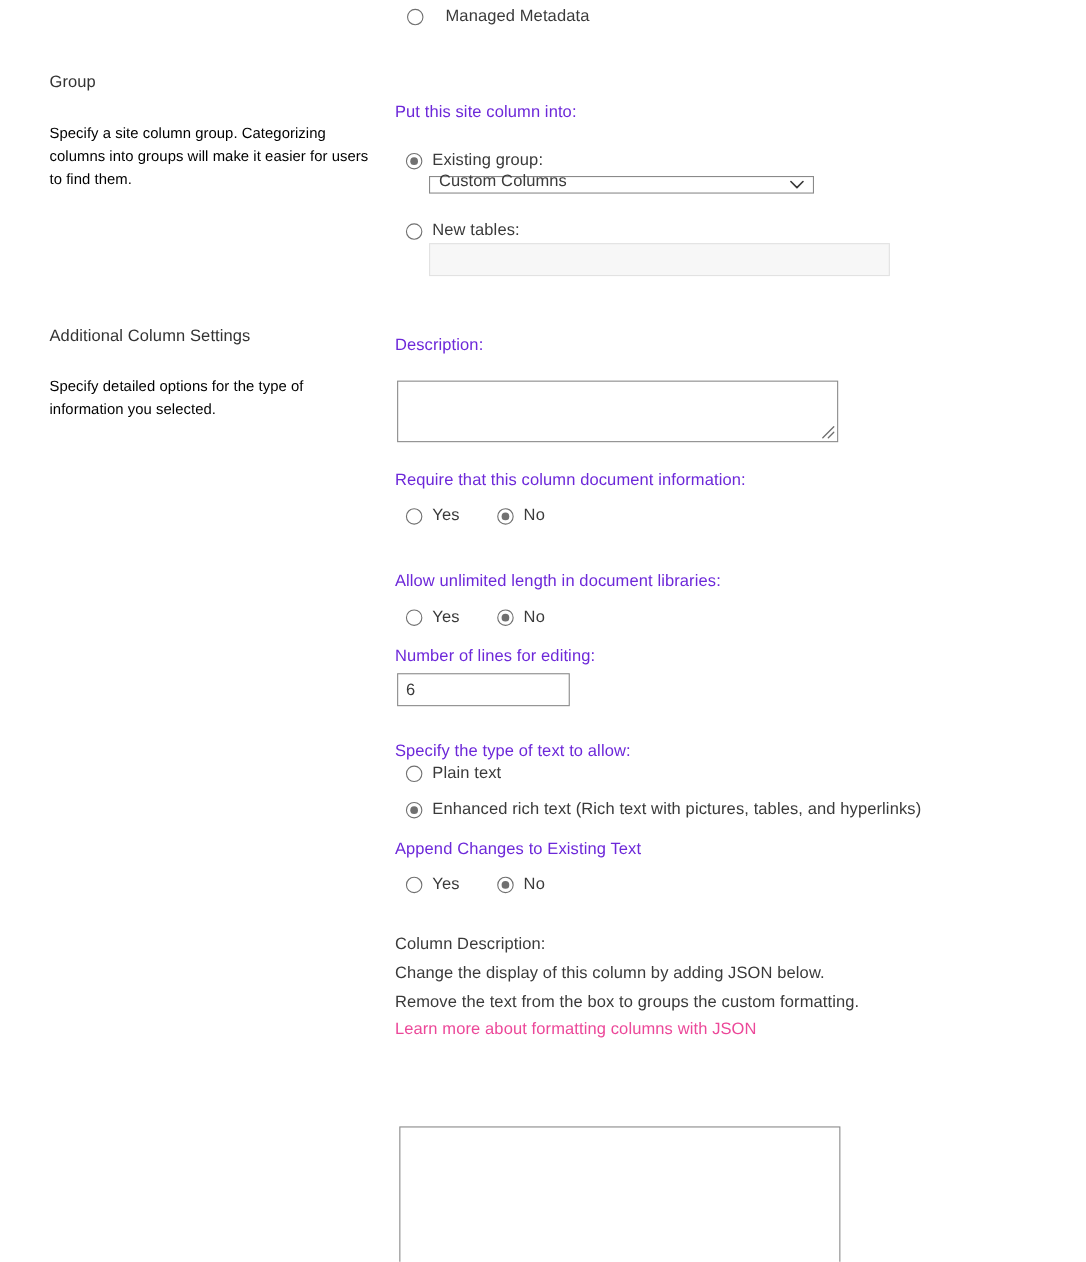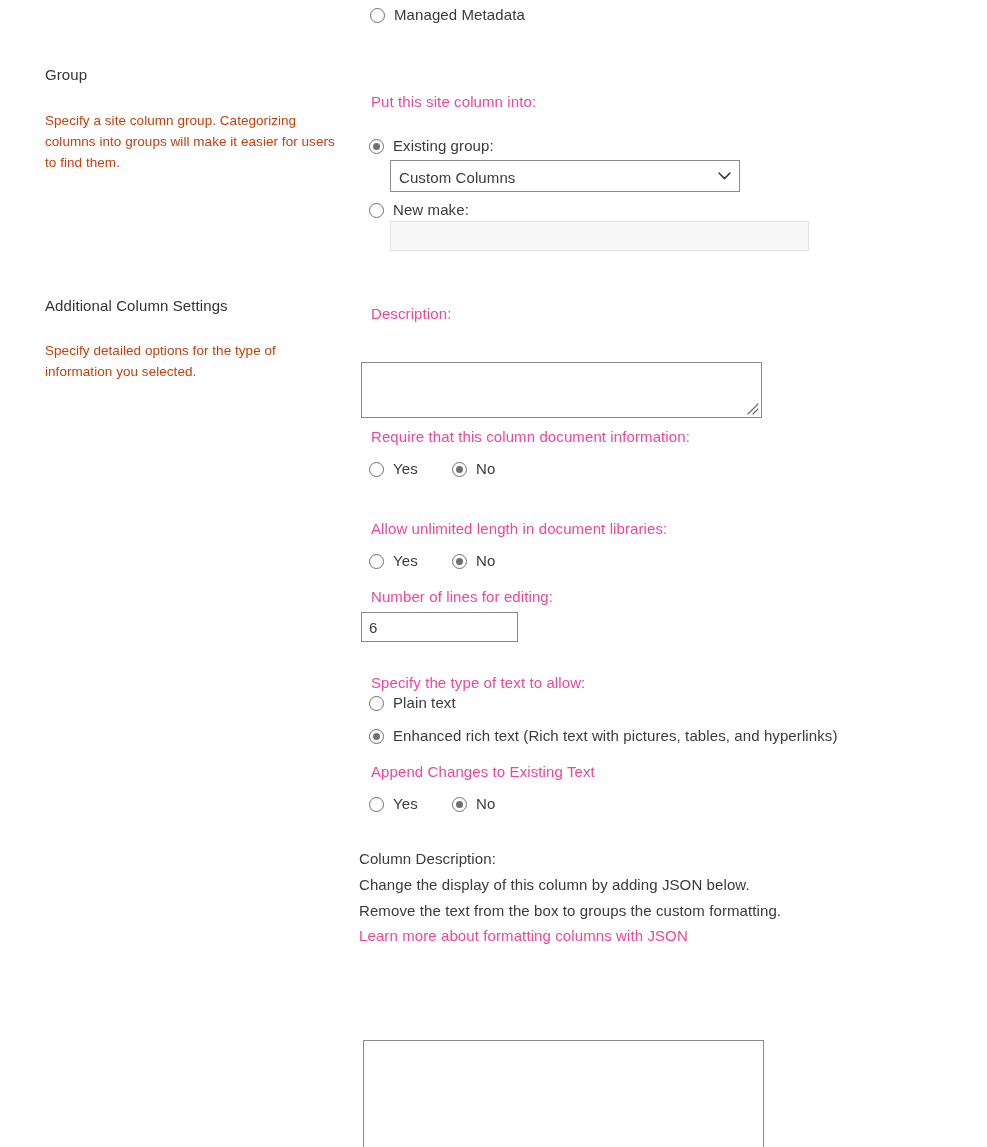--- a/index.html
+++ b/index.html
@@ -22,33 +22,32 @@
 
   
   .sect-title {
     font-size: 15px;
     color: #333333;
     line-height: 20px;
     letter-spacing: .1px;
   }
   .sect-desc {
     font-size: 13.5px;
-    color: #c2410c;
+    color: #000000;
     line-height: 21px;
     letter-spacing: .05px;
   }
 
   
   .form-label {
     font-size: 15px;
-    color: #ec4899;
+    color: #6d28d9;
     line-height: 23px;
     letter-spacing: .1px;
     white-space: nowrap;
-    margin-left: 12px;
   }
 
   
   .radio-row {
     display: flex;
     align-items: center;
   }
   .radio {
     width: 15px;
     height: 15px;
@@ -78,23 +77,23 @@
     margin-left: 9px;
     letter-spacing: .1px;
     white-space: nowrap;
   }
 
   
   .select-box {
     position: relative;
     border: 1px solid #8a8a8a;
     background: #ffffff;
-    height: 32px;
+    height: 16px;
     display: flex;
-    align-items: center;
+    align-items: flex-end;
     padding: 4px 28px 0 8px;
   }
   .select-box .sel-val {
     font-size: 15px;
     color: #3a3a3a;
     line-height: 20px;
     letter-spacing: .1px;
     white-space: nowrap;
     overflow: hidden;
   }
@@ -158,21 +157,21 @@
     font-size: 15px;
     color: #3a3a3a;
     line-height: 26px;
     letter-spacing: .1px;
     white-space: nowrap;
   }
 </style>
 </head>
 <body>
 
-<div class="abs radio-row" style="left:370px; top:5px;">
+<div class="abs radio-row" style="left:370px; top:5px;gap:11px;">
   <span class="radio"></span>
   <span class="radio-label">Managed Metadata</span>
 </div>
 
 <div class="abs sect-title" style="left:45px; top:65px;">Group</div>
 
 <div class="abs sect-desc" style="left:45px; top:110px; width:295px;">Specify a site column group. Categorizing columns into groups will make it easier for users to find them.</div>
 
 <div class="abs form-label" style="left:359px; top:90px;">Put this site column into:</div>
 
@@ -185,21 +184,21 @@
   <span class="sel-val">Custom Columns</span>
   <span class="chev">
     <svg width="13" height="8" viewBox="0 0 13 8">
       <path d="M1 1 L6.5 6.6 L12 1" fill="none" stroke="#3a3a3a" stroke-width="1.5" stroke-linecap="round" stroke-linejoin="round"></path>
     </svg>
   </span>
 </div>
 
 <div class="abs radio-row" style="left:369px; top:200px;">
   <span class="radio"></span>
-  <span class="radio-label">New make:</span>
+  <span class="radio-label">New tables:</span>
 </div>
 
 <div class="abs input-disabled" style="left:390px; top:221px; width:419px;"></div>
 
 <div class="abs sect-title" style="left:45px; top:296px;">Additional Column Settings</div>
 
 <div class="abs sect-desc" style="left:45px; top:340px; width:290px;">Specify detailed options for the type of information you selected.</div>
 
 <div class="abs form-label" style="left:359px; top:302px;">Description:</div>
 

